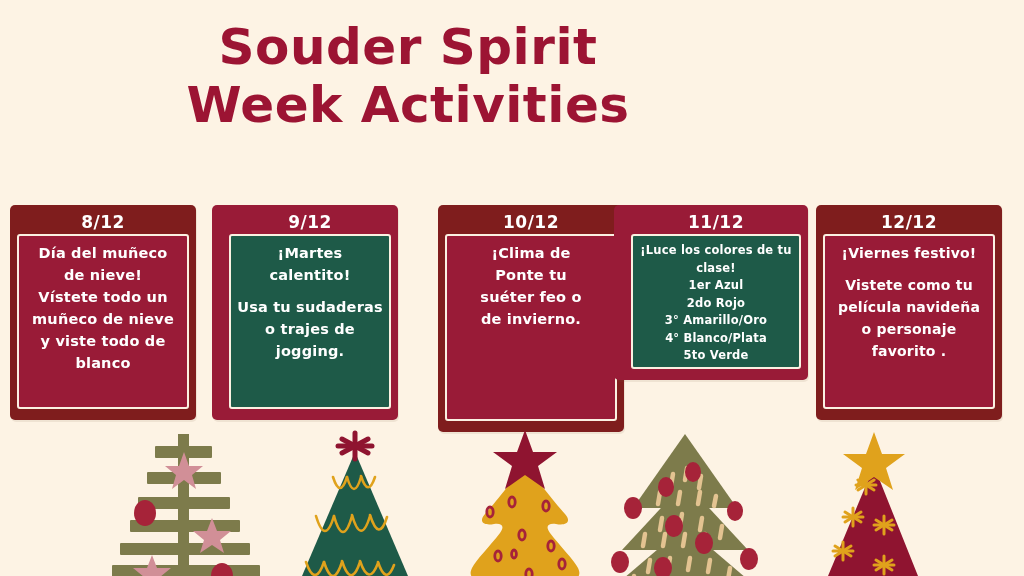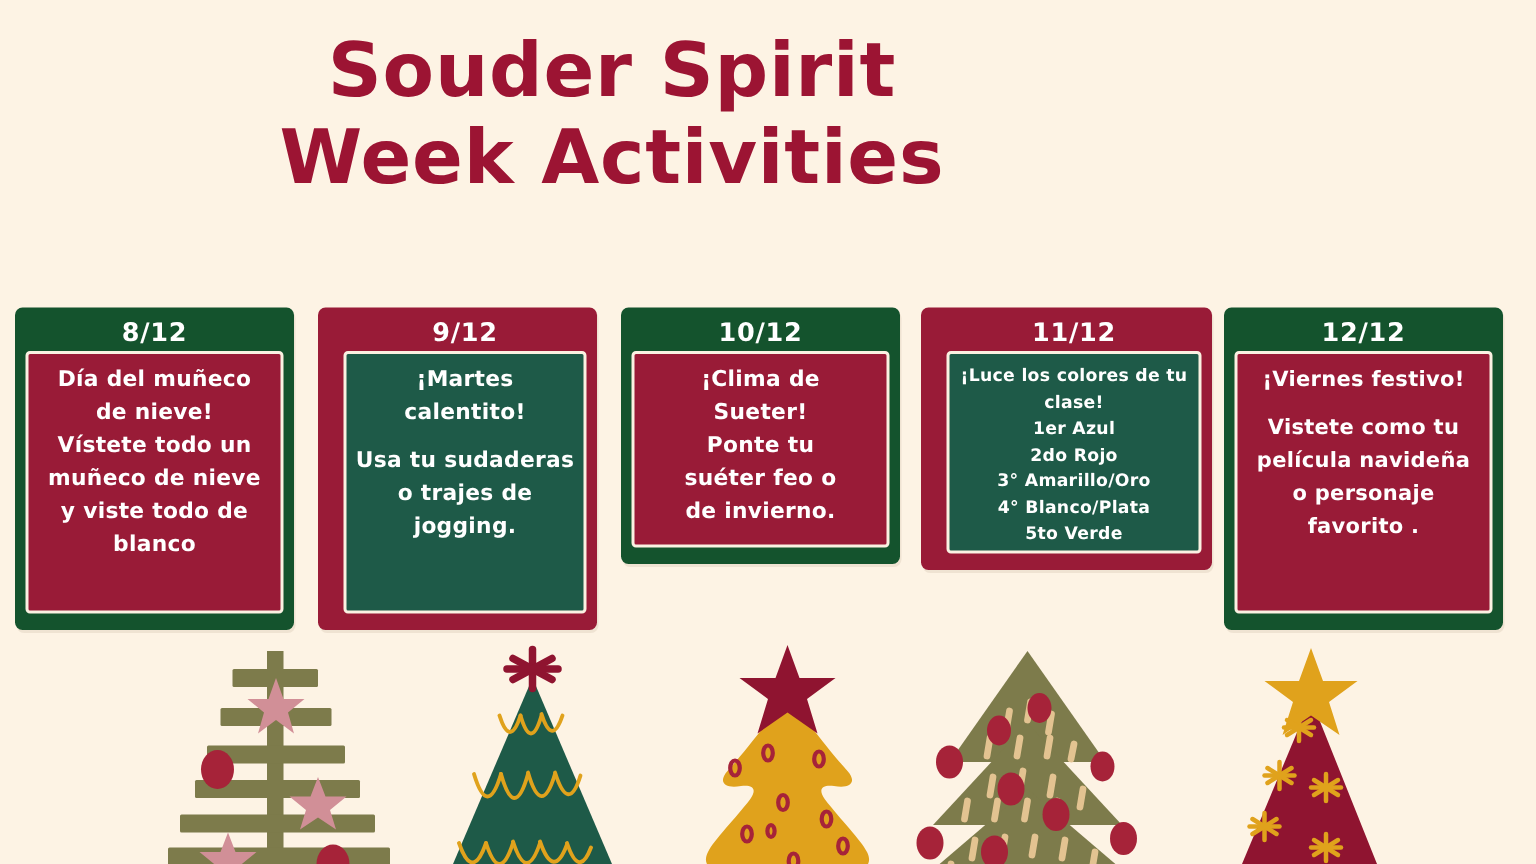--- a/index.html
+++ b/index.html
@@ -24,21 +24,21 @@
 
   
   .cards{position:absolute;left:0;top:205px;width:1024px;height:215px;}
   .card{
     position:absolute;top:0;
     border-radius:5px;
     box-sizing:border-box;
     padding:7px;
     box-shadow:1px 2px 0 rgba(120,90,60,.10);
   }
-  .card.green{background:#14532d;}
+  .card.green{background:#7f1d1d;}
   .card.red{background:#991B37;padding-left:17px;}
 
   .card-date{
     text-align:center;color:#FFFFFF;font-weight:bold;
     font-size:17px;line-height:20px;height:22px;
     letter-spacing:.5px;
   }
   .panel{
     box-sizing:border-box;
     border:2px solid #FBF1E2;
@@ -90,25 +90,24 @@
         <div class="card-date">9/12</div>
         <div class="panel green sz-lg">
           <p>¡Martes</p>
           <p>calentito!</p>
           <p class="spacer"></p>
           <p>Usa tu sudaderas</p>
           <p>o trajes de</p>
           <p>jogging.</p>
         </div>
       </div>
-      <div class="card green" style="left: 414px; width: 186px; height: 171px;">
+      <div class="card green" style="left: 438px; width: 186px; height: 227px;">
         <div class="card-date">10/12</div>
         <div class="panel red sz-lg">
           <p>¡Clima de</p>
-          <p>Sueter!</p>
           <p>Ponte tu</p>
           <p>suéter feo o</p>
           <p>de invierno.</p>
         </div>
       </div>
       <div class="card red" style="left: 614px; width: 194px; height: 175px;">
         <div class="card-date">11/12</div>
         <div class="panel green sz-sm">
           <p>¡Luce los colores de tu</p>
           <p>clase!</p>

